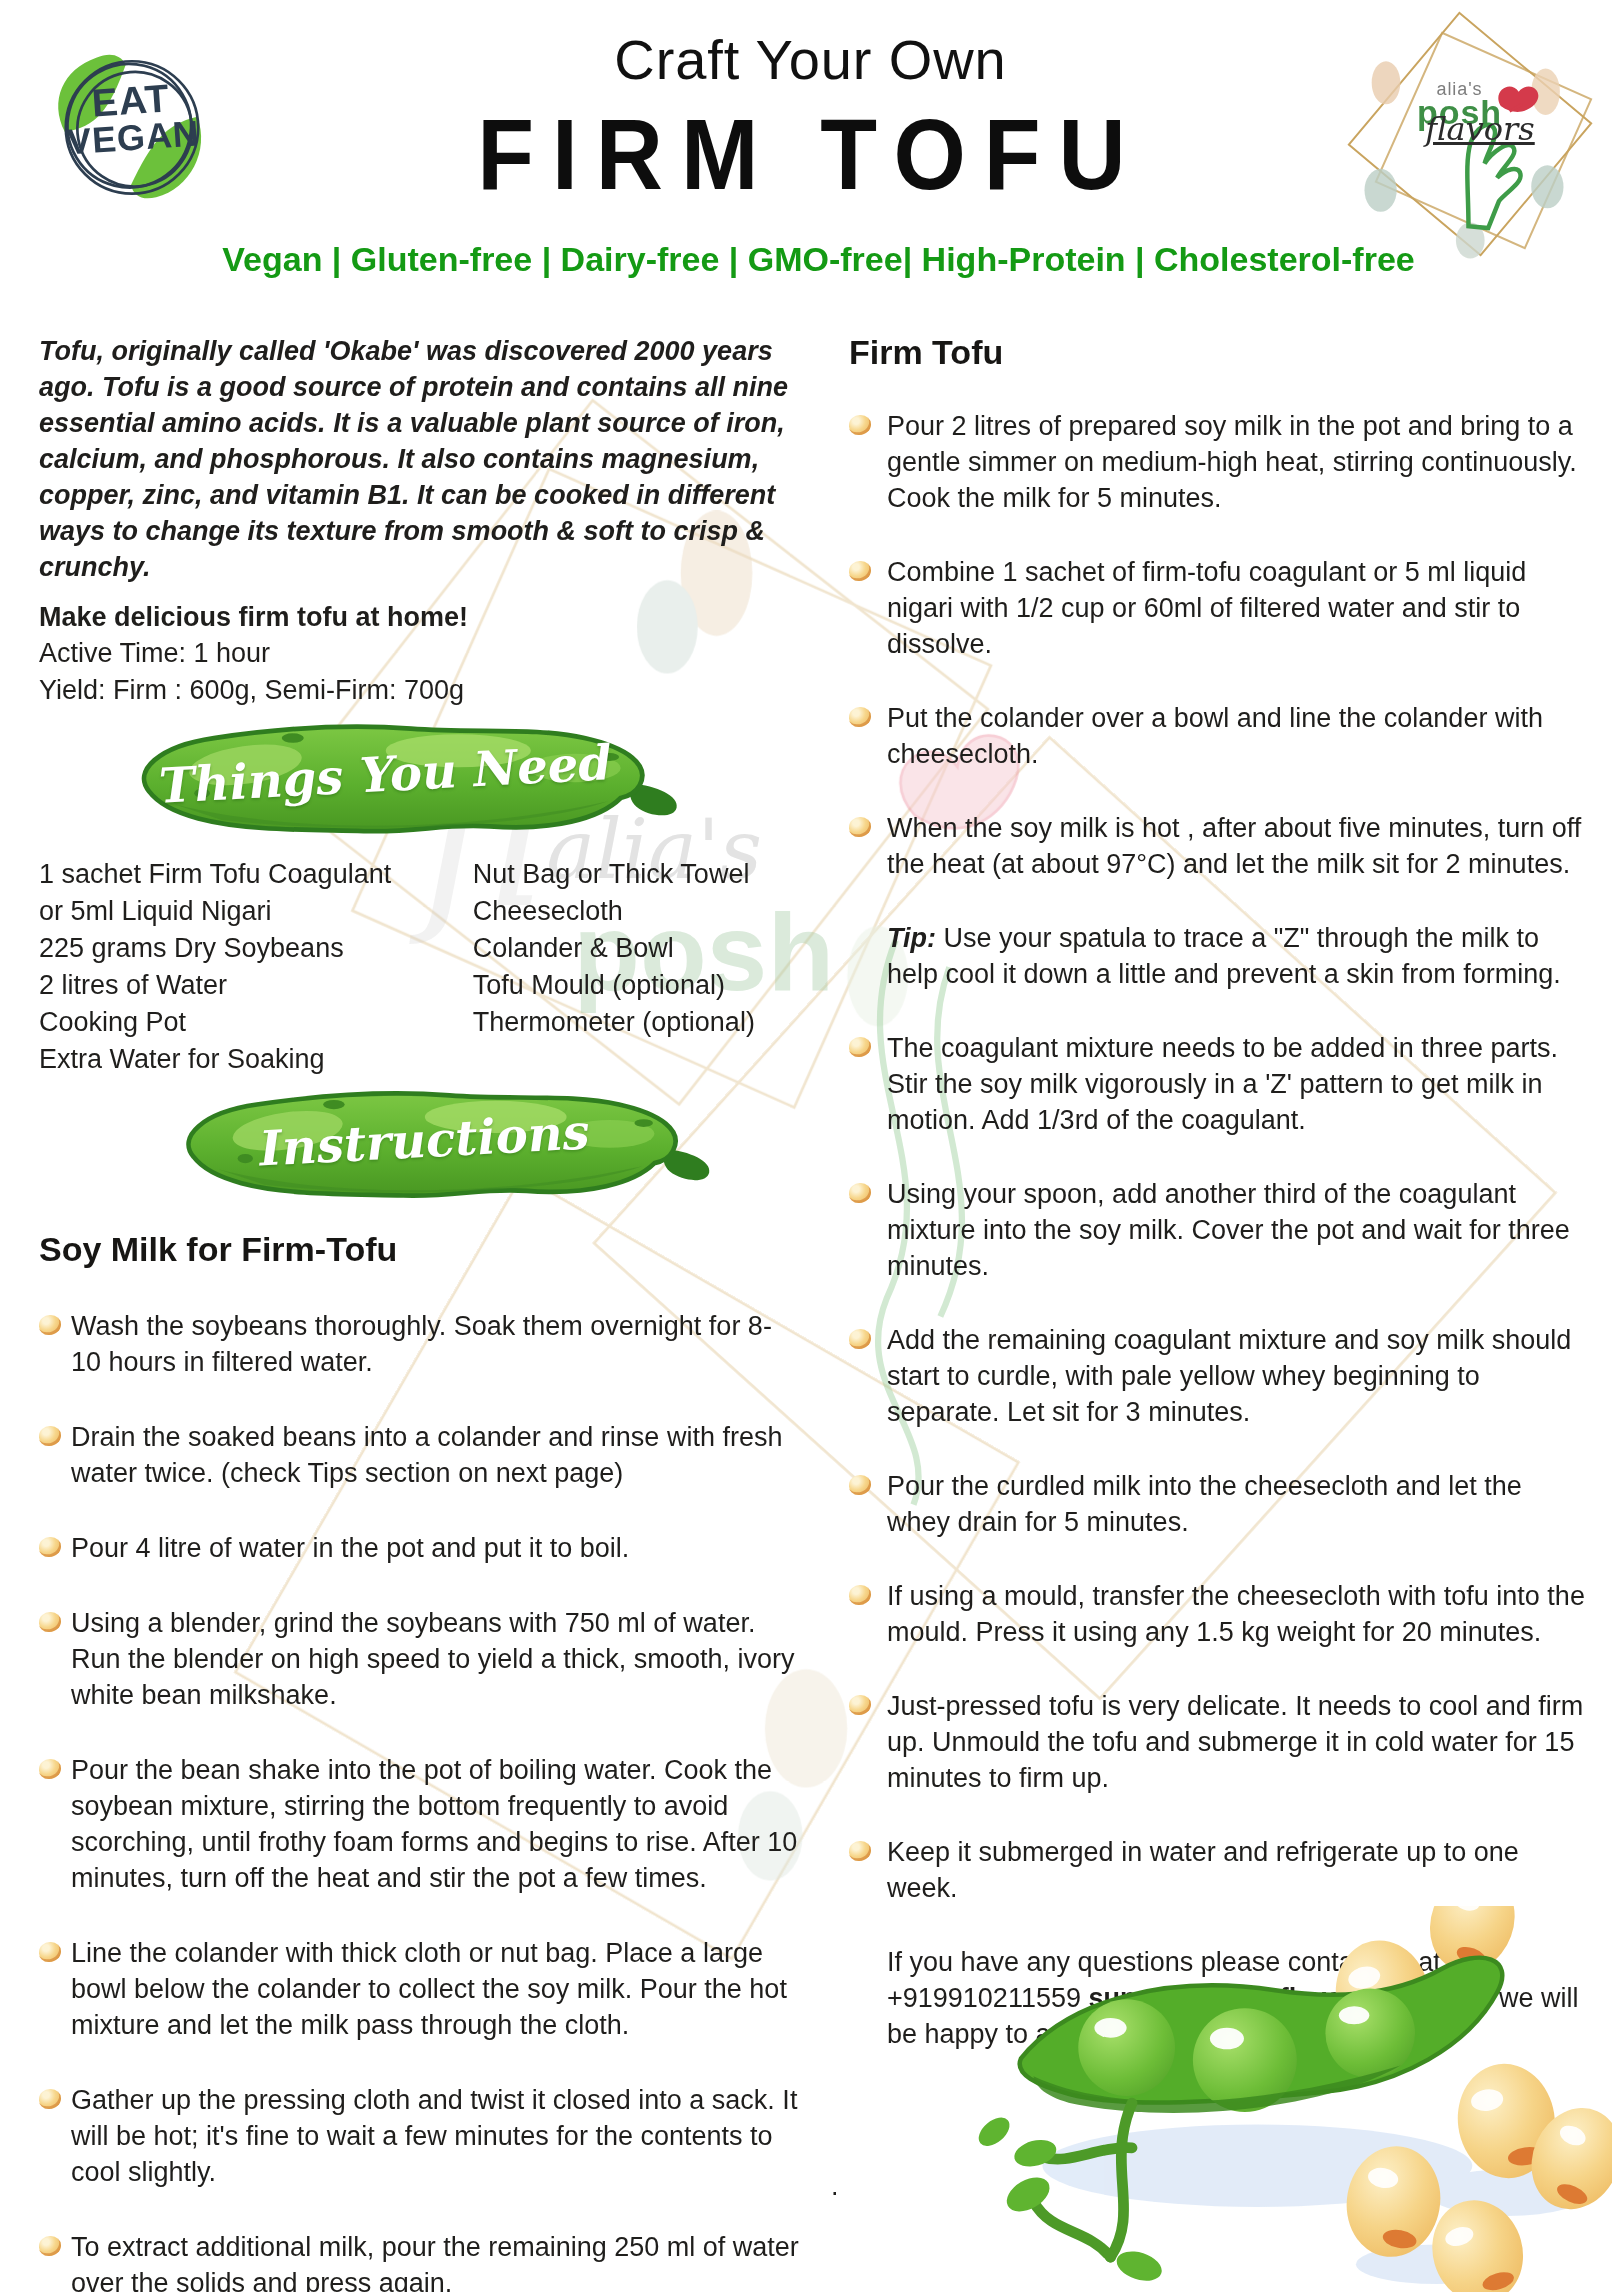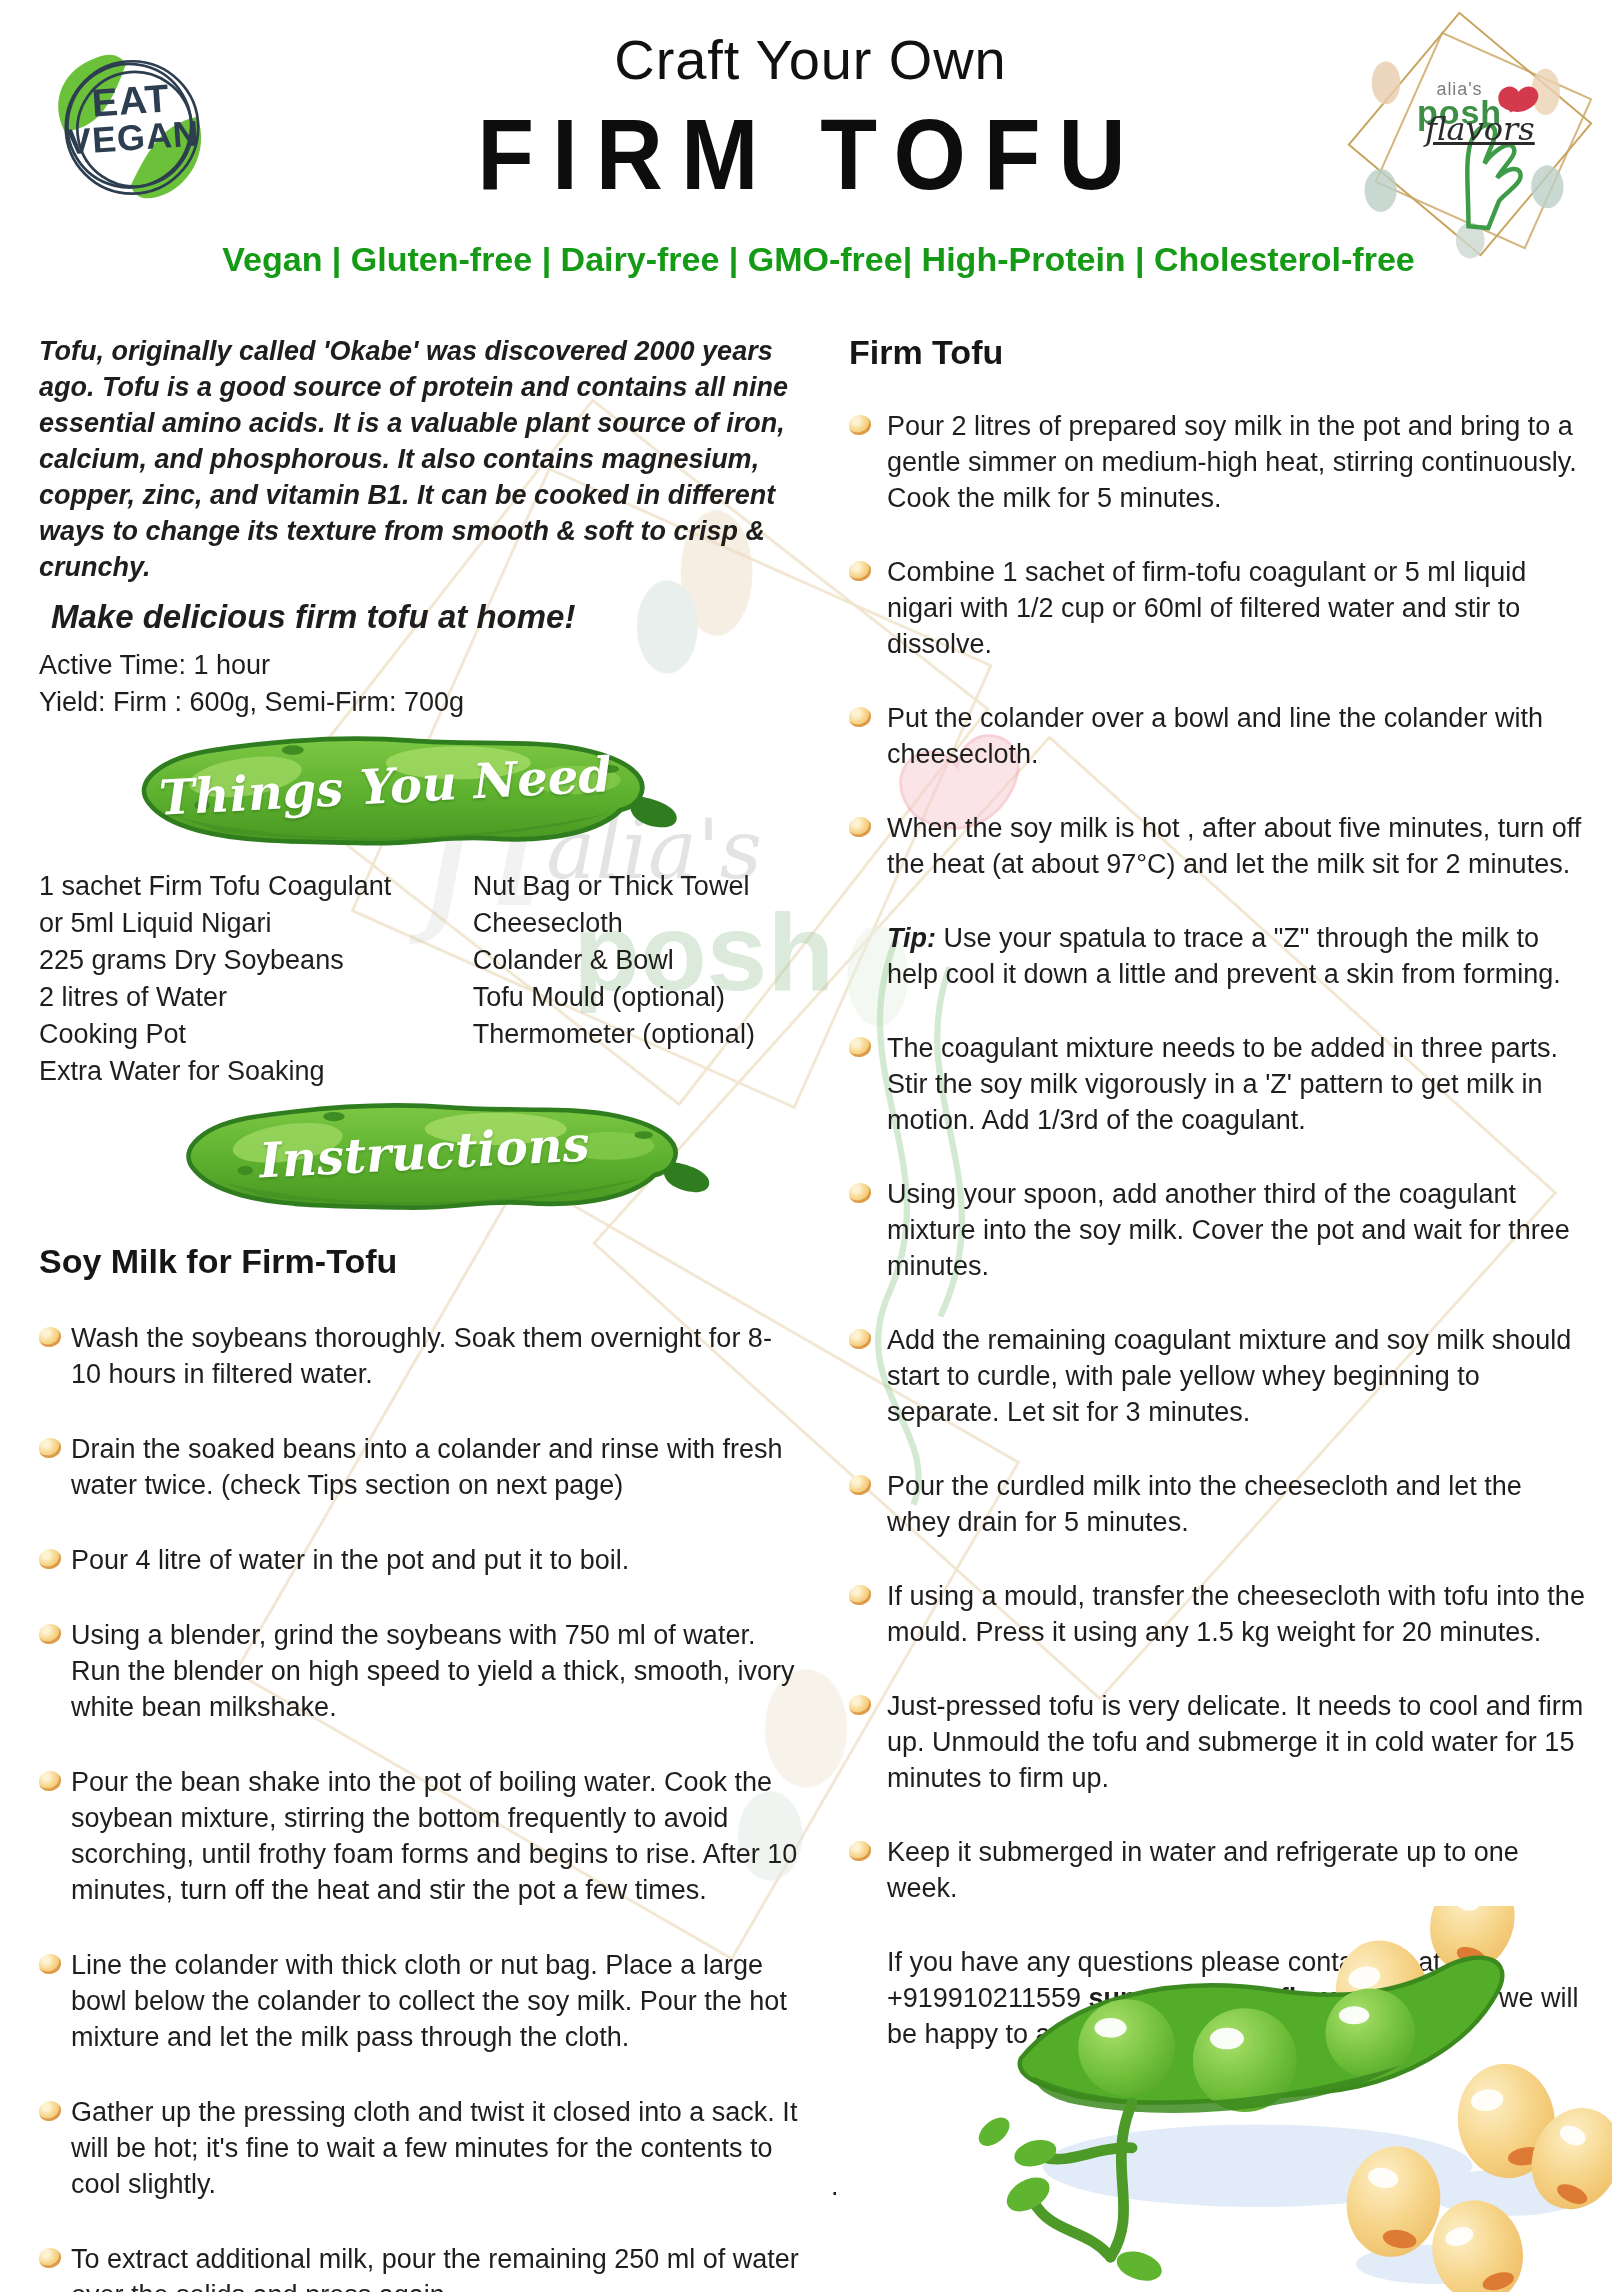--- a/index.html
+++ b/index.html
@@ -33,21 +33,21 @@
   .lp-posh{font-size:34px;color:#3e8f46;font-weight:bold;letter-spacing:0.9px;}
   .lp-flavors{font-size:32px;color:#2b2b2b;font-style:italic;font-family:"DejaVu Serif",serif;margin-left:41px;margin-top:-12.5px;text-decoration:underline;}
   .subtitle{
     position:absolute;left:8px;top:240px;width:1621px;text-align:center;
     font-size:34px;font-weight:bold;color:#149a14;letter-spacing:0;
   }
   
   .col-left{position:absolute;left:39px;top:333px;width:761px;}
   .col-right{position:absolute;left:849px;top:333px;width:743px;}
   .intro{font-size:27px;line-height:36px;font-weight:bold;font-style:italic;margin:0 0 14.3px 0;color:#1f1e1c;}
-  .tagline{font-size:33px;line-height:36px;font-weight:bold;font-style:italic;margin:12px;color:#1f1e1c;}
+  .tagline{font-size:27px;line-height:36px;font-weight:bold;margin:0;color:#1f1e1c;}
   .meta{font-size:27px;line-height:37px;margin:0;color:#1f1e1c;}
   
   .pod-banner{position:relative;}
   .pod-things{width:640px;height:134px;margin:7.2px 0 5.4px 52px;}
   .pod-instr{width:627px;height:131px;margin:5.4px 0 0 97px;}
   .pod-banner svg{position:absolute;inset:0;width:100%;height:100%;}
   .pod-label{
     position:absolute;left:0;top:22%;width:92%;text-align:center;color:#fff;
     font-family:"DejaVu Serif",serif;font-style:italic;font-weight:bold;
     font-size:48px;transform:rotate(-3deg);text-shadow:0 1.8px 2.7px rgba(0,60,0,.25);

